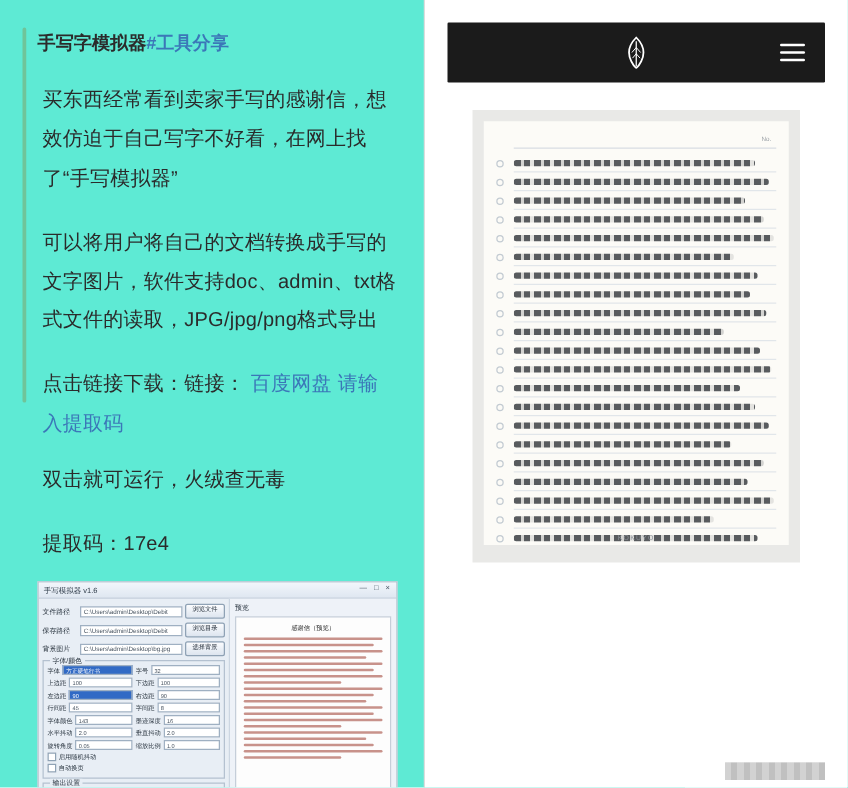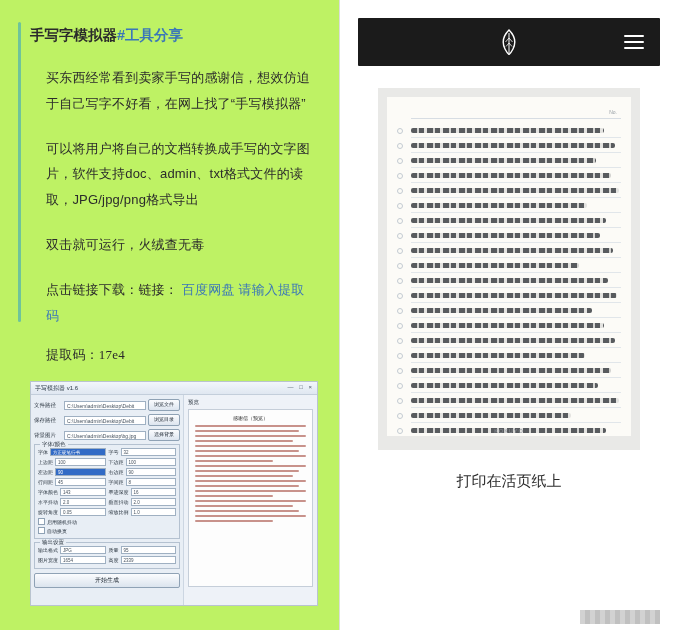--- a/index.html
+++ b/index.html
@@ -10,21 +10,21 @@
   body {
     width: 678px;
     height: 630px;
     font-family: "Liberation Sans", sans-serif;
     overflow: hidden;
   }
   .page {
     position: relative;
     width: 548px;
     height: 630px;
-    background: #bef264;
+    background: #5eead4;
     display: flex;
     box-sizing: border-box;
   }
   .divider-v {
     position: absolute;
     left: 339px;
     top: 0;
     width: 1px;
     height: 630px;
     background: #dcdcdc;
@@ -53,34 +53,33 @@
     color: #2b2b2b;
     font-weight: bold;
     line-height: 1.6;
     margin: 0 0 18px 0;
   }
   .post-title .tag {
     color: #3b77b8;
     font-weight: bold;
   }
   .para {
-    font-size: 13px;
+    font-size: 16px;
     color: #2b2b2b;
     line-height: 1.95;
-    margin: 0 0 20px 16px;
+    margin: 0 0 20px 4px;
     letter-spacing: 0.2px;
   }
   .para.tight { margin-bottom: 14px; }
   .link {
     color: #3b77b8;
     text-decoration: none;
   }
   .code-val {
     color: #2b2b2b;
-    font-family: Liberation Serif, serif;
   }
 
   
   .shot {
     width: 288px;
     height: 225px;
     margin-top: 12px;
     border: 1px solid #b9c4cf;
     background: #e8eef5;
     box-sizing: border-box;
@@ -350,27 +349,27 @@
 
   <div class="left">
     <div class="left-accent"></div>
 
     <div class="post-title">
       <span>手写字模拟器</span><span class="tag">#工具分享</span>
     </div>
 
     <p class="para">买东西经常看到卖家手写的感谢信，想效仿迫于自己写字不好看，在网上找了“手写模拟器”</p>
     <p class="para">可以将用户将自己的文档转换成手写的文字图片，软件支持doc、admin、txt格式文件的读取，JPG/jpg/png格式导出</p>
-    <p class="para">双击就可运行，火绒查无毒</p>
-
     <p class="para tight">
       <span>点击链接下载：链接：</span>
       <a class="link" href="#">百度网盘</a>
       <a class="link" href="#">请输入提取码</a>
     </p>
+
+    <p class="para">双击就可运行，火绒查无毒</p>
 
     <p class="para tight">
       <span>提取码：</span><span class="code-val">17e4</span>
     </p>
 
     <div class="shot">
       <div class="shot-title">
         <span>手写模拟器 v1.6</span>
         <span class="wbtns">— □ ×</span>
       </div>
@@ -618,17 +617,16 @@
             </div>
           <div class="hw-row">
               <span class="hw" style="width:93%"></span>
             </div>
 
           <div class="note-foot">KOKUYO</div>
         </div>
       </div>
     </div>
 
-    <div class="caption">打印在活页纸上</div>
     <div class="right-mosaic"></div>
   </div>
 
 </div>
 
 </body></html>

